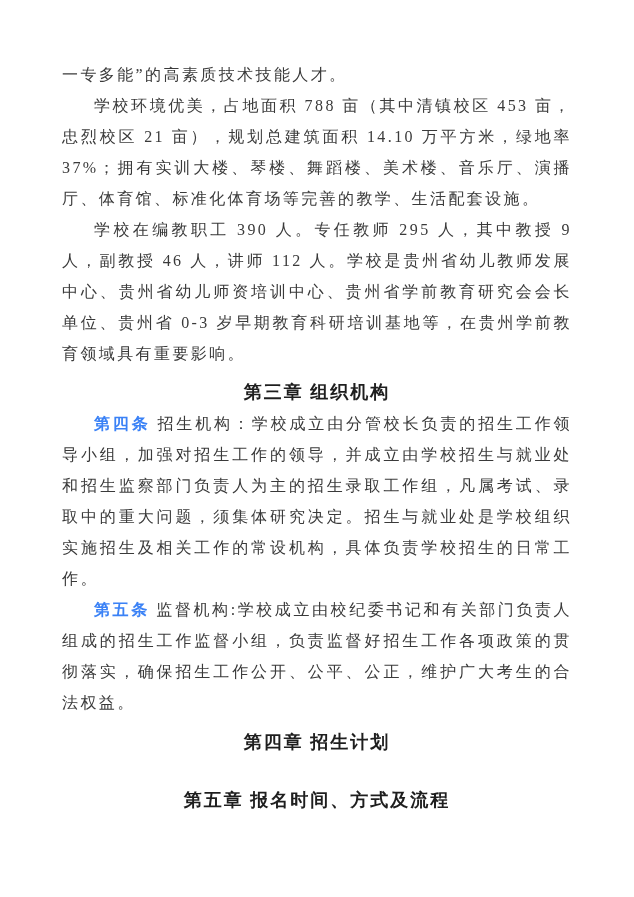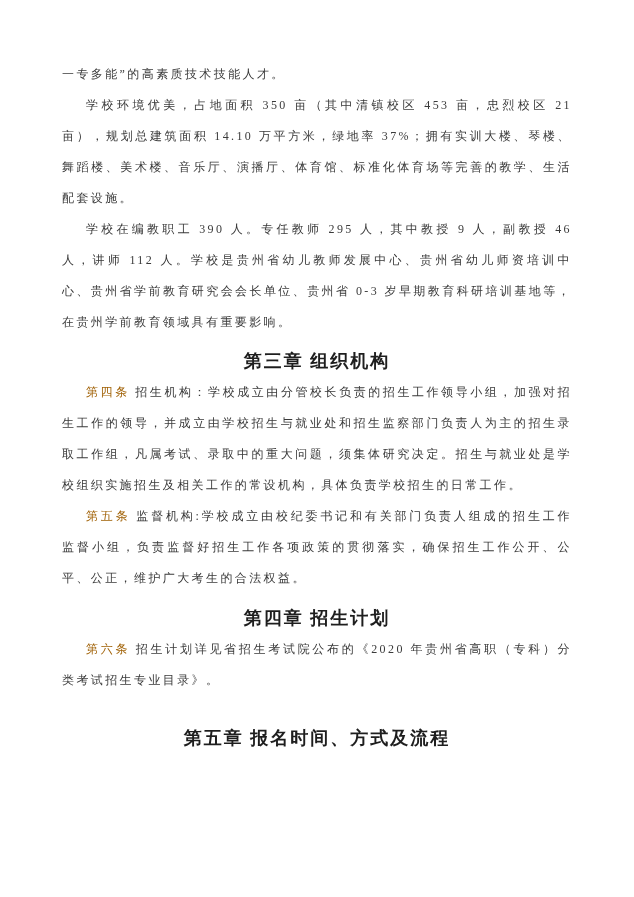--- a/index.html
+++ b/index.html
@@ -13,31 +13,31 @@
     box-sizing: border-box;
     width: 634px;
     height: 897px;
     background: #ffffff;
     padding: 59px 62px 0 62px;
     overflow: hidden;
     color: #3a3a3a;
   }
   .para {
     margin: 0;
-    font-size: 12px;
+    font-size: 16px;
     line-height: 31px;
     letter-spacing: 2.4px;
     text-align: justify;
     text-justify: inter-character;
     color: #3a3a3a;
   }
   .para.indent { text-indent: 2em; }
   .term {
-    font-weight: normal;
-    color: #a16207;
+    font-weight: bold;
+    color: #3b82f6;
   }
   .chapter-heading {
     margin: 0;
     font-size: 18px;
     line-height: 31px;
     letter-spacing: 2px;
     font-weight: bold;
     text-align: center;
     color: #1e1e1e;
   }
@@ -45,29 +45,28 @@
   .mt-lg { margin-top: 9px; }
   .mt-xl { margin-top: 27px; }
 </style>
 </head>
 <body>
 
 <div class="page">
 
   <p class="para">一专多能”的高素质技术技能人才。</p>
 
-  <p class="para indent">学校环境优美，占地面积 350 亩（其中清镇校区 453 亩，忠烈校区 21 亩），规划总建筑面积 14.10 万平方米，绿地率 37%；拥有实训大楼、琴楼、舞蹈楼、美术楼、音乐厅、演播厅、体育馆、标准化体育场等完善的教学、生活配套设施。</p>
+  <p class="para indent">学校环境优美，占地面积 788 亩（其中清镇校区 453 亩，忠烈校区 21 亩），规划总建筑面积 14.10 万平方米，绿地率 37%；拥有实训大楼、琴楼、舞蹈楼、美术楼、音乐厅、演播厅、体育馆、标准化体育场等完善的教学、生活配套设施。</p>
 
   <p class="para indent">学校在编教职工 390 人。专任教师 295 人，其中教授 9 人，副教授 46 人，讲师 112 人。学校是贵州省幼儿教师发展中心、贵州省幼儿师资培训中心、贵州省学前教育研究会会长单位、贵州省 0-3 岁早期教育科研培训基地等，在贵州学前教育领域具有重要影响。</p>
 
   <h2 class="chapter-heading mt-sm">第三章 组织机构</h2>
 
   <p class="para indent"><span class="term">第四条</span><span> 招生机构：学校成立由分管校长负责的招生工作领导小组，加强对招生工作的领导，并成立由学校招生与就业处和招生监察部门负责人为主的招生录取工作组，凡属考试、录取中的重大问题，须集体研究决定。招生与就业处是学校组织实施招生及相关工作的常设机构，具体负责学校招生的日常工作。</span></p>
 
   <p class="para indent"><span class="term">第五条</span><span> 监督机构:学校成立由校纪委书记和有关部门负责人组成的招生工作监督小组，负责监督好招生工作各项政策的贯彻落实，确保招生工作公开、公平、公正，维护广大考生的合法权益。</span></p>
 
   <h2 class="chapter-heading mt-lg">第四章 招生计划</h2>
 
-  <p class="para indent"><span class="term">第六条</span><span> 招生计划详见省招生考试院公布的《2020 年贵州省高职（专科）分类考试招生专业目录》。</span></p>
 
   <h2 class="chapter-heading mt-xl">第五章 报名时间、方式及流程</h2>
 
 </div>
 
 </body></html>

